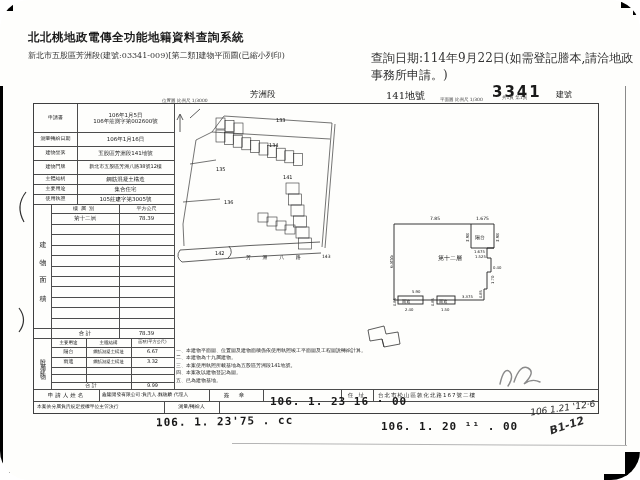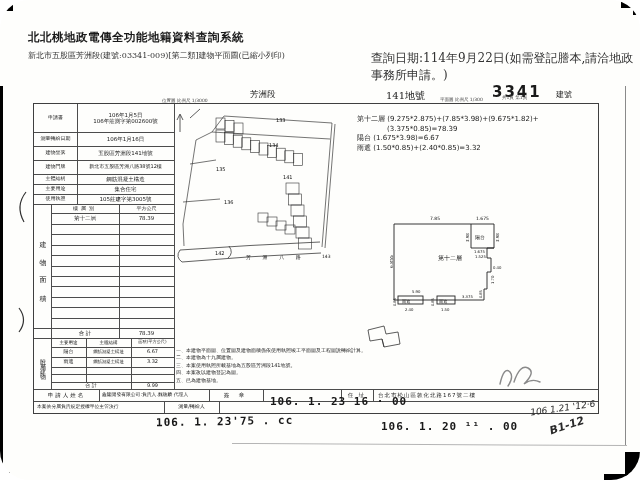--- a/index.html
+++ b/index.html
@@ -138,26 +138,20 @@
     <div class="cell" style="left:0;top:285px;width:65px;height:12px;font-size:5.5px;letter-spacing:2px;">申請人姓名</div>
     <div class="cell left" style="left:65px;top:285px;width:110px;height:12px;font-size:4.8px;padding-left:3px;">鑫隆開發有限公司:負責人.魏聰麟 代理人</div>
     <div class="cell" style="left:175px;top:285px;width:54px;height:12px;font-size:5.5px;letter-spacing:4px;">簽 章</div>
     <div class="cell" style="left:307px;top:285px;width:32px;height:12px;font-size:5.5px;letter-spacing:2px;">住 址</div>
     <div class="cell left" style="left:339px;top:285px;width:225px;height:12px;font-size:5.5px;padding-left:5px;letter-spacing:1px;">台北市松山區敦化北路167號二樓</div>
 
     <div class="cell left" style="left:0;top:297px;width:130px;height:12px;font-size:4.8px;padding-left:3px;">本案依分層負責規定授權單位主管決行</div>
     <div class="cell" style="left:130px;top:297px;width:55px;height:12px;font-size:5px;">測量/轉繪人</div>
   </div>
 
-  <div class="abs" style="left:357px;top:115px;width:250px;font-size:7px;line-height:9.6px;font-weight:500;">
-    <div>第十二層 (9.275*2.875)+(7.85*3.98)+(9.675*1.82)+</div>
-    <div style="padding-left:30px;">(3.375*0.85)=78.39</div>
-    <div>陽台 (1.675*3.98)=6.67</div>
-    <div>雨遮 (1.50*0.85)+(2.40*0.85)=3.32</div>
-  </div>
 
   <svg class="abs" style="left:170px;top:106px;" width="220" height="160" viewBox="0 0 220 160">
     <g stroke="#333" stroke-width="0.8" fill="none">
       <path d="M10,26 L10,9 M7,14 L10,8 L13,14"></path>
       <path d="M20,12 L30,3"></path>
     </g>
     <g stroke="#3a3a3a" stroke-width="0.7" fill="none">
       <path d="M54,10 L162,17"></path>
       <path d="M54,10 L42,26 L160,33"></path>
       <path d="M162,17 L152,141"></path>

